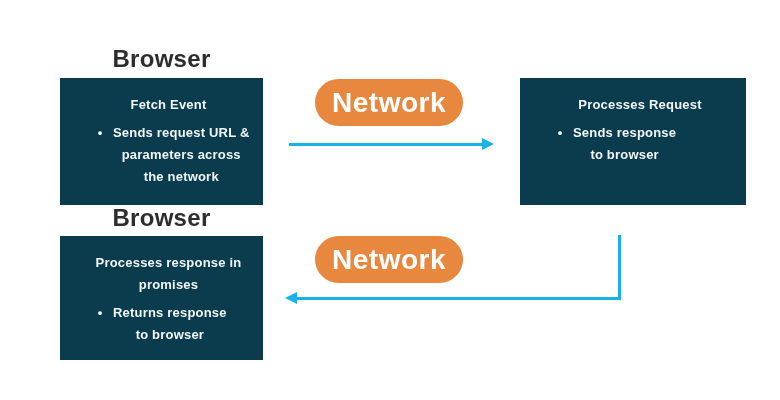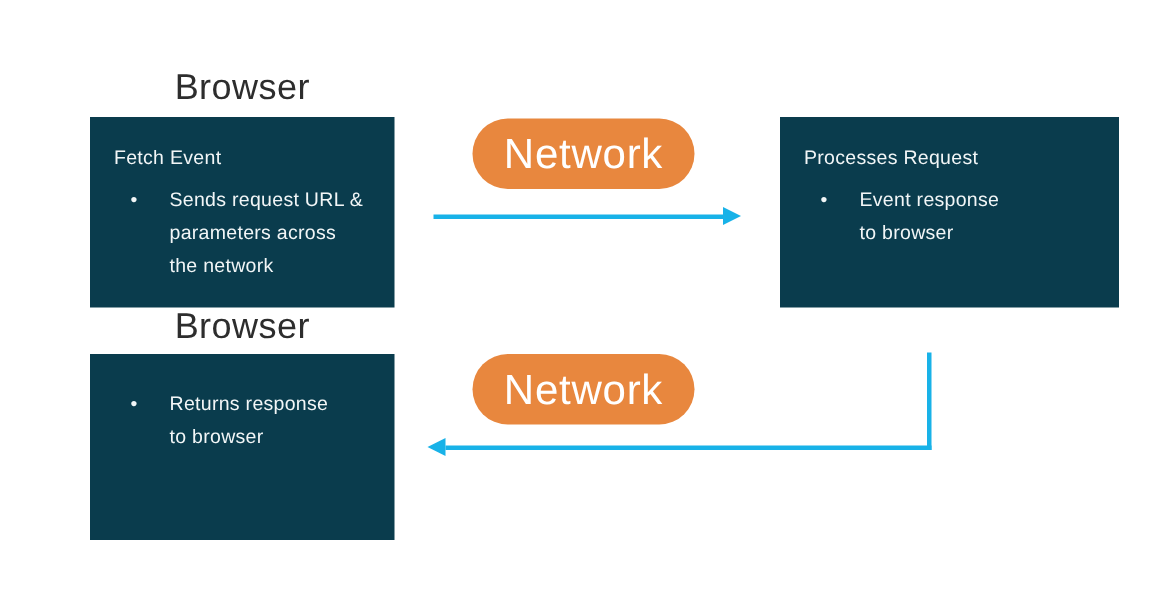--- a/index.html
+++ b/index.html
@@ -4,21 +4,21 @@
 <style>
   :root{
     --background:#ffffff;
     --box-bg:#0a3c4d;
     --box-text:#f2f6f7;
     --pill-bg:#e8873e;
     --pill-text:#ffffff;
     --arrow:#18b2e8;
     --title-text:#2d2d2d;
   }
-  *{margin:0;padding:0;box-sizing:border-box;}
+  *{margin:0;padding:0;box-sizing:border-box;font-weight:bold;}
   html,body{width:780px;height:400px;}
   body{
     font-family:"Liberation Sans", sans-serif;
     background:var(--background);
   }
   .canvas{
     position:relative;
     width:780px;height:400px;
     overflow:hidden;
     background:var(--background);
@@ -31,20 +31,21 @@
     color:var(--title-text);
     letter-spacing:0.3px;
   }
   .node-box{
     position:absolute;
     background:var(--box-bg);
     color:var(--box-text);
     padding:16px 2px 0 16px;
     font-size:13px;
     line-height:22px;
+    text-align:center;
   }
   .node-heading{
     white-space:pre-line;
     letter-spacing:0.2px;
   }
   .bullet-row{
     display:flex;
     margin-top:6px;
   }
   .bullet-dot{
@@ -112,27 +113,29 @@
       <div class="bullet-text">Sends request URL &amp;
 parameters across
 the network</div>
     </div>
   </div>
 
   <div class="node-box box-server">
     <div class="node-heading">Processes Request</div>
     <div class="bullet-row">
       <div class="bullet-dot">•</div>
-      <div class="bullet-text">Event response
+      <div class="bullet-text">Sends response
 to browser</div>
     </div>
   </div>
 
   <div class="node-title title-browser-2">Browser</div>
   <div class="node-box box-browser-2">
+    <div class="node-heading">Processes response in
+promises</div>
     <div class="bullet-row">
       <div class="bullet-dot">•</div>
       <div class="bullet-text">Returns response
 to browser</div>
     </div>
   </div>
 
   <div class="pill pill-1">Network</div>
   <div class="pill pill-2">Network</div>
 

